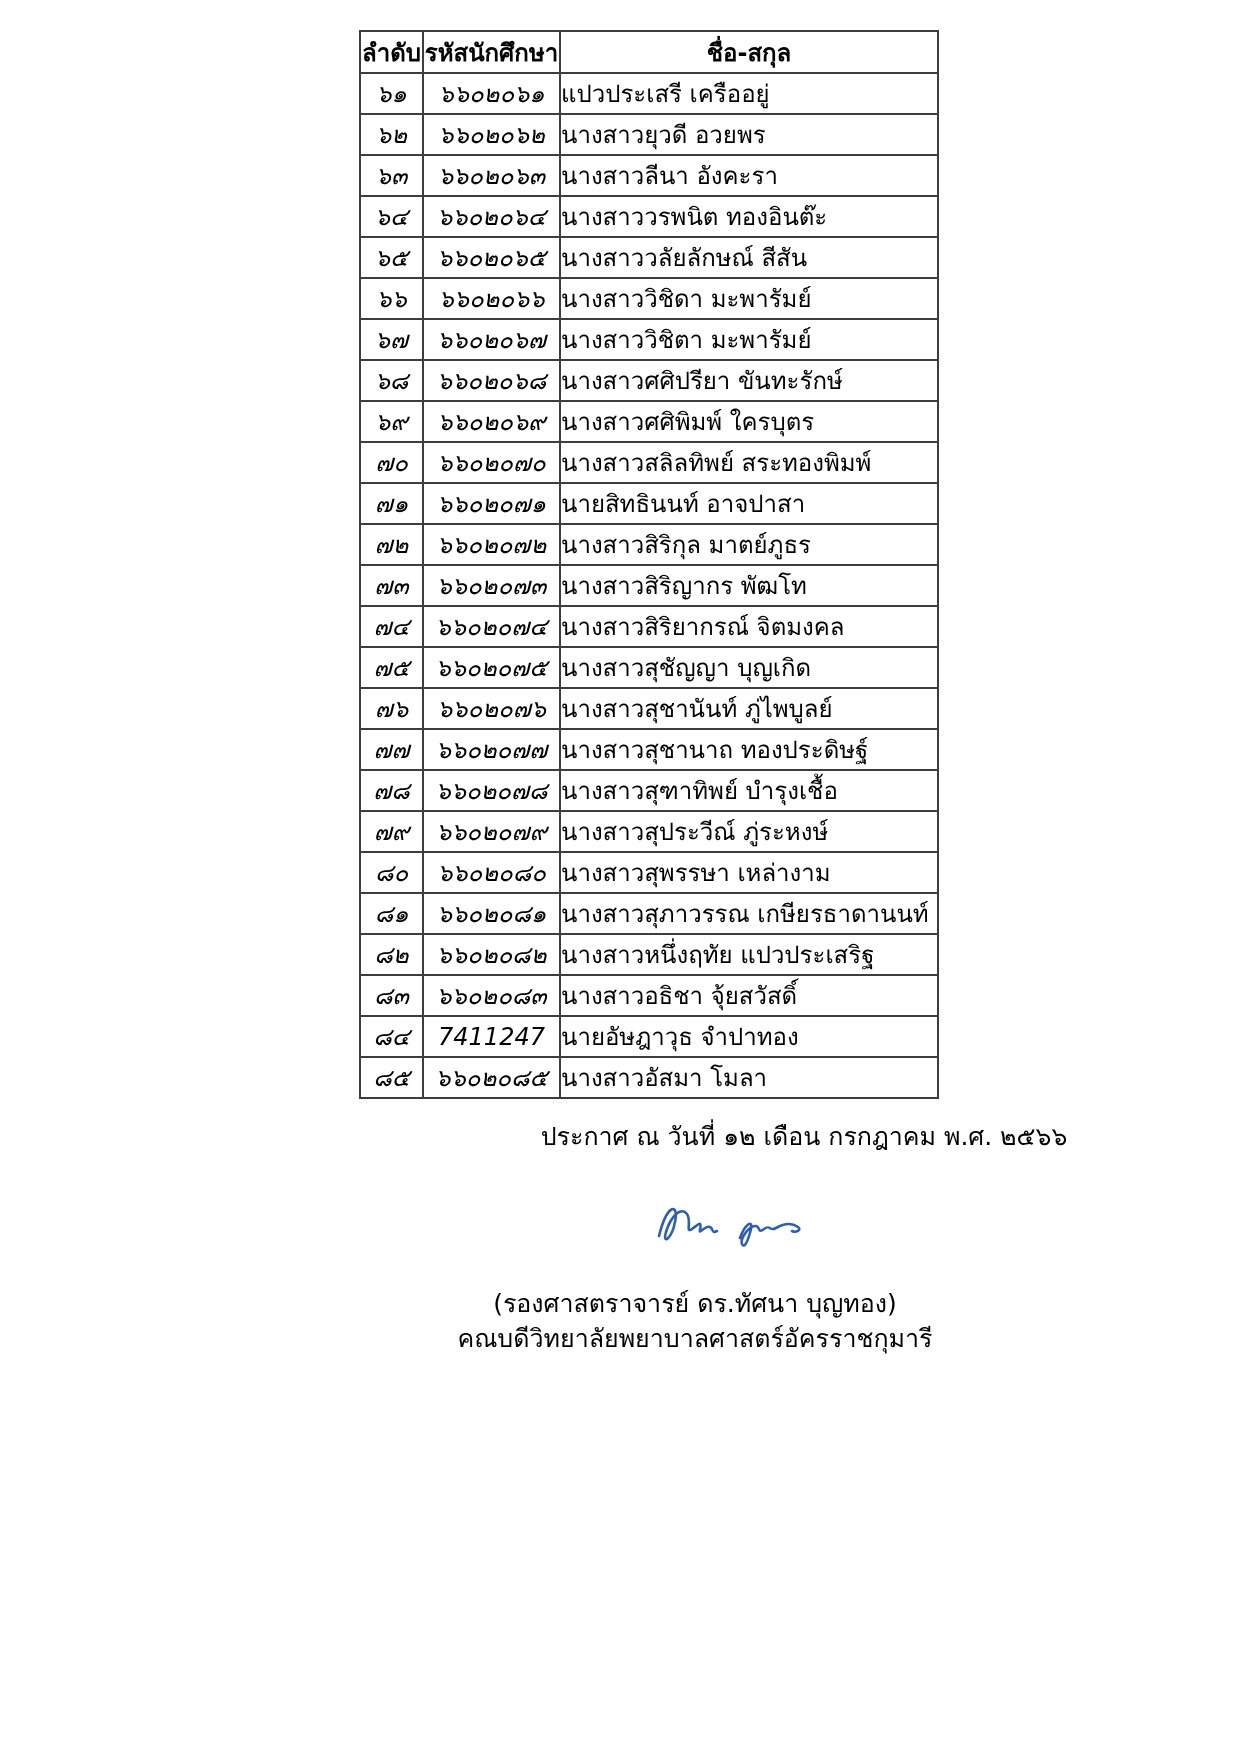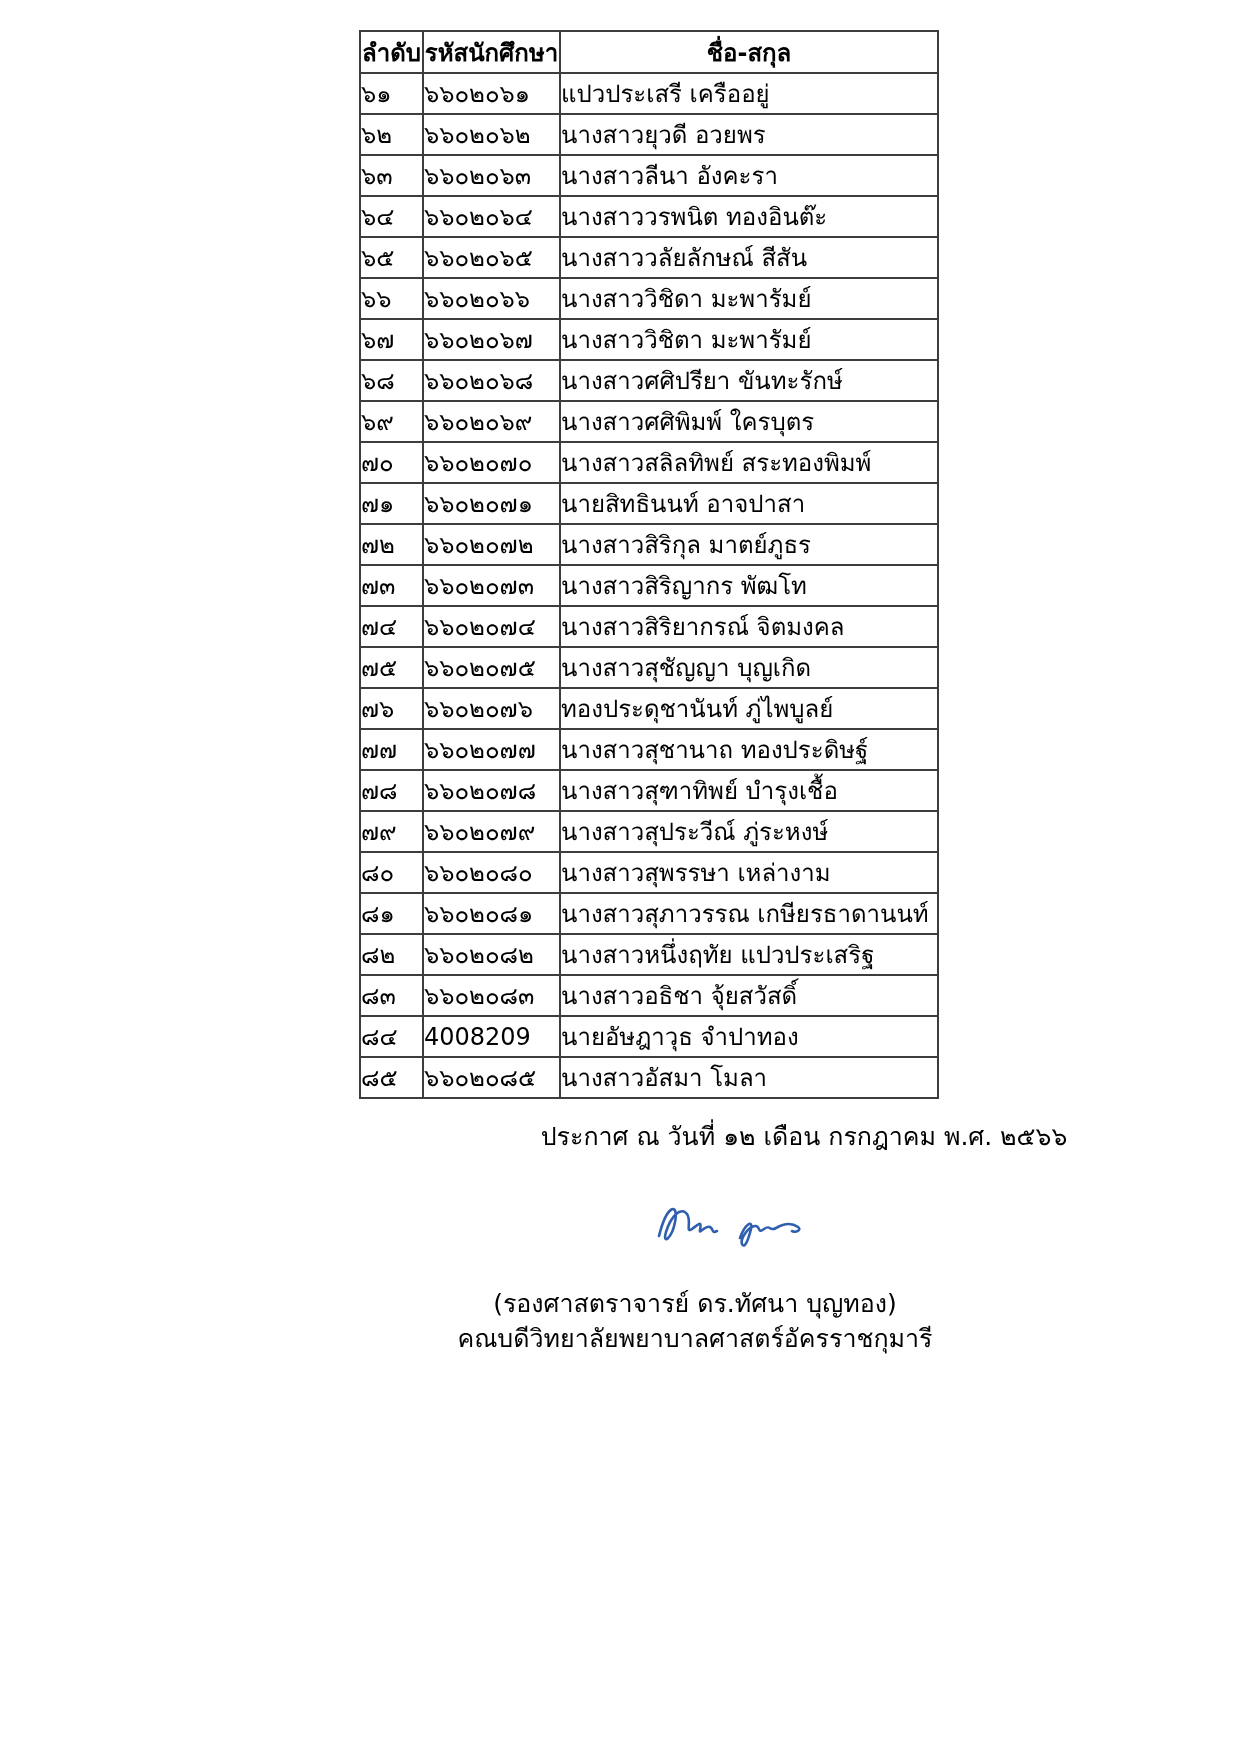--- a/index.html
+++ b/index.html
@@ -22,21 +22,21 @@
   table.roster th, table.roster td {
     border: 2px solid #3d3d3d;
     font-size: 24px;
     vertical-align: middle;
     padding: 0;
     overflow: hidden;
     white-space: nowrap;
   }
   table.roster th { height: 40px; font-weight: bold; text-align: center; }
   table.roster td { height: 38px; }
-  td.c-order, td.c-id { text-align: left; }
+  td.c-order, td.c-id { text-align: center; font-style: italic; }
   td.c-name { text-align: left; padding-left: 12px; }
 
   .announce-line {
     position: absolute; left: 504px; top: 1116px; width: 600px;
     text-align: center; font-size: 25px;
   }
   .signature-wrap {
     position: absolute; left: 645px; top: 1192px; width: 170px; height: 62px;
   }
   .signer-name {
@@ -138,21 +138,21 @@
           <td class="c-name">นางสาวสิริยากรณ์ จิตมงคล</td>
         </tr>
         <tr>
           <td class="c-order">๗๕</td>
           <td class="c-id">๖๖๐๒๐๗๕</td>
           <td class="c-name">นางสาวสุชัญญา บุญเกิด</td>
         </tr>
         <tr>
           <td class="c-order">๗๖</td>
           <td class="c-id">๖๖๐๒๐๗๖</td>
-          <td class="c-name">ทองประดุชานันท์ ภู่ไพบูลย์</td>
+          <td class="c-name">นางสาวสุชานันท์ ภู่ไพบูลย์</td>
         </tr>
         <tr>
           <td class="c-order">๗๗</td>
           <td class="c-id">๖๖๐๒๐๗๗</td>
           <td class="c-name">นางสาวสุชานาถ ทองประดิษฐ์</td>
         </tr>
         <tr>
           <td class="c-order">๗๘</td>
           <td class="c-id">๖๖๐๒๐๗๘</td>
           <td class="c-name">นางสาวสุฑาทิพย์ บำรุงเชื้อ</td>
@@ -177,21 +177,21 @@
           <td class="c-id">๖๖๐๒๐๘๒</td>
           <td class="c-name">นางสาวหนึ่งฤทัย แปวประเสริฐ</td>
         </tr>
         <tr>
           <td class="c-order">๘๓</td>
           <td class="c-id">๖๖๐๒๐๘๓</td>
           <td class="c-name">นางสาวอธิชา จุ้ยสวัสดิ์</td>
         </tr>
         <tr>
           <td class="c-order">๘๔</td>
-          <td class="c-id">4008209</td>
+          <td class="c-id">7411247</td>
           <td class="c-name">นายอัษฎาวุธ จำปาทอง</td>
         </tr>
         <tr>
           <td class="c-order">๘๕</td>
           <td class="c-id">๖๖๐๒๐๘๕</td>
           <td class="c-name">นางสาวอัสมา โมลา</td>
         </tr>
       </tbody>
   </table>
 

